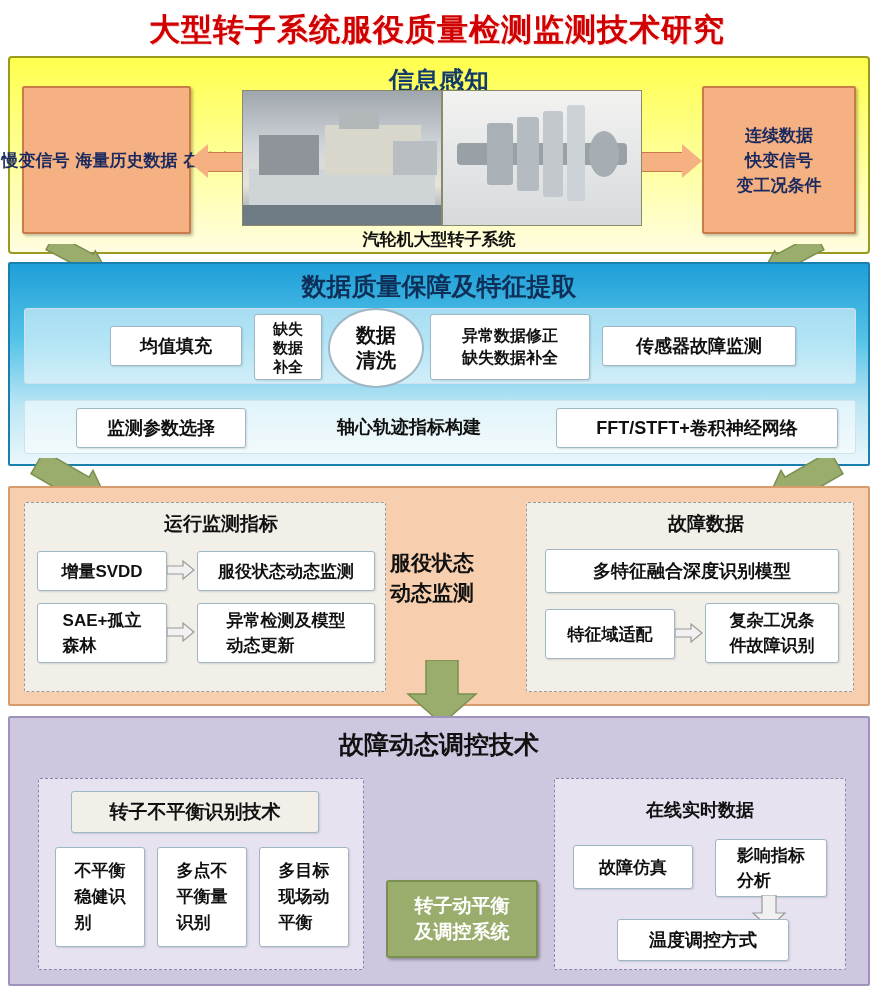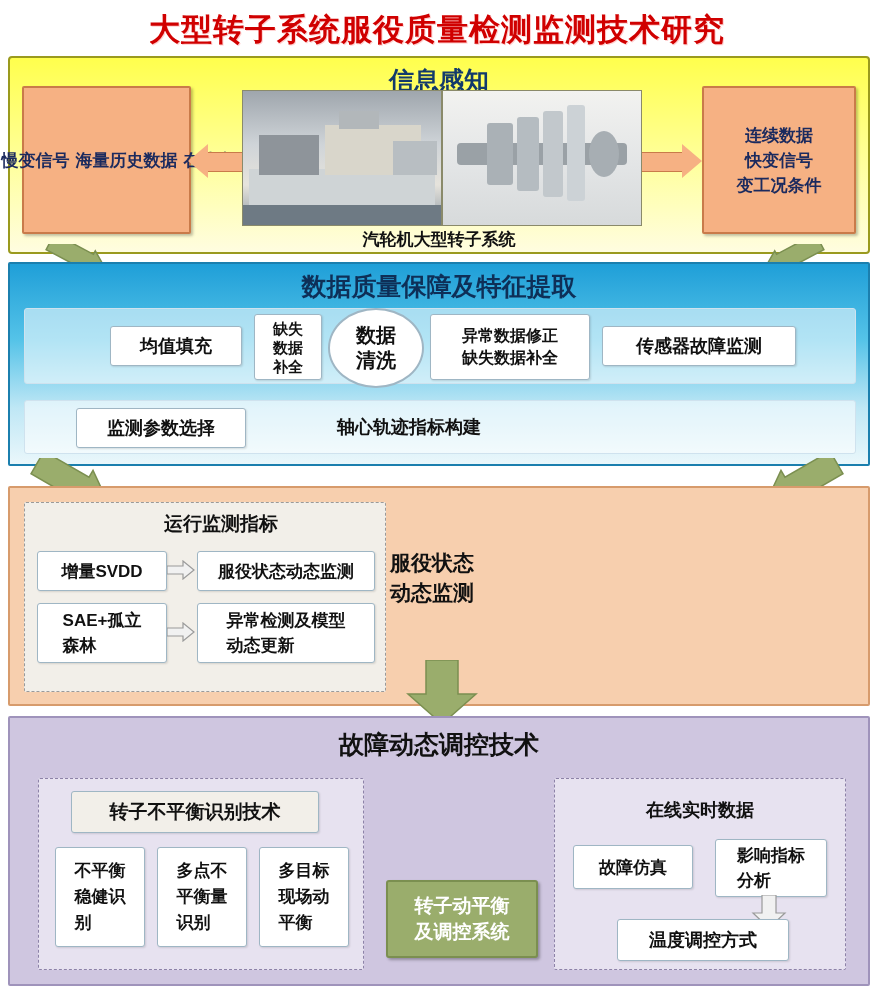--- a/index.html
+++ b/index.html
@@ -224,20 +224,21 @@
     <div class="oval" style="left:318px;top:44px;width:92px;height:76px;font-size:20px;line-height:25px;white-space:pre-line;">数据
 清洗</div>
 
     <div class="wbox" style="left:420px;top:50px;width:158px;height:64px;font-size:16px;line-height:22px;white-space:pre-line;">异常数据修正
 缺失数据补全</div>
 
     <div class="wbox" style="left:592px;top:62px;width:192px;height:38px;font-size:18px;">传感器故障监测</div>
 
     <div class="wbox" style="left:66px;top:144px;width:168px;height:38px;font-size:18px;">监测参数选择</div>
     <div class="wbox" style="left:296px;top:144px;width:206px;height:38px;font-size:18px;background:transparent;border:none;box-shadow:none;">轴心轨迹指标构建</div>
+    <div class="wbox" style="left:546px;top:144px;width:280px;height:38px;font-size:18px;">FFT/STFT+卷积神经网络</div>
   </div>
 
   <div class="g-arrow" style="left:30px;top:458px;">
     <svg width="86" height="50" viewBox="0 0 86 50">
         <polygon points="2,12 54,12 54,4 84,25 54,46 54,38 2,38" fill="#9aad6c" stroke="#7b8f50" stroke-width="1.5" transform="rotate(30 43 25)"></polygon>
       </svg>
   </div>
   <div class="g-arrow" style="left:758px;top:458px;">
     <svg width="86" height="50" viewBox="0 0 86 50">
         <polygon points="84,12 32,12 32,4 2,25 32,46 32,38 84,38" fill="#9aad6c" stroke="#7b8f50" stroke-width="1.5" transform="rotate(-30 43 25)"></polygon>
@@ -260,20 +261,32 @@
 森林</div>
       <div class="wbox" style="left:172px;top:100px;width:176px;height:58px;font-size:17px;line-height:25px;white-space:pre-line;">异常检测及模型
 动态更新</div>
       <div class="s-arrow" style="left:142px;top:119px;">
         <svg width="28" height="20" viewBox="0 0 28 20">
             <polygon points="0,6 16,6 16,1 27,10 16,19 16,14 0,14" fill="#f1f1f1" stroke="#9a9a9a" stroke-width="1.2"></polygon>
           </svg>
       </div>
     </div>
 
+    <div class="panel" style="left:516px;top:14px;width:326px;height:188px;">
+      <div class="ph">故障数据</div>
+      <div class="wbox" style="left:18px;top:46px;width:292px;height:42px;font-size:18px;">多特征融合深度识别模型</div>
+      <div class="wbox" style="left:18px;top:106px;width:128px;height:48px;font-size:17px;">特征域适配</div>
+      <div class="wbox" style="left:178px;top:100px;width:132px;height:58px;font-size:17px;line-height:25px;white-space:pre-line;">复杂工况条
+件故障识别</div>
+      <div class="s-arrow" style="left:148px;top:120px;">
+        <svg width="28" height="20" viewBox="0 0 28 20">
+            <polygon points="0,6 16,6 16,1 27,10 16,19 16,14 0,14" fill="#f1f1f1" stroke="#9a9a9a" stroke-width="1.2"></polygon>
+          </svg>
+      </div>
+    </div>
   </div>
 
   <div class="mid-title">
     <span style="white-space:pre-line;">服役状态
 动态监测</span>
   </div>
 
   <div class="g-arrow" style="left:404px;top:660px;">
     <svg width="76" height="66" viewBox="0 0 76 66">
       <polygon points="22,0 54,0 54,34 72,34 38,64 4,34 22,34" fill="#9aad6c" stroke="#7b8f50" stroke-width="1.5"></polygon>

